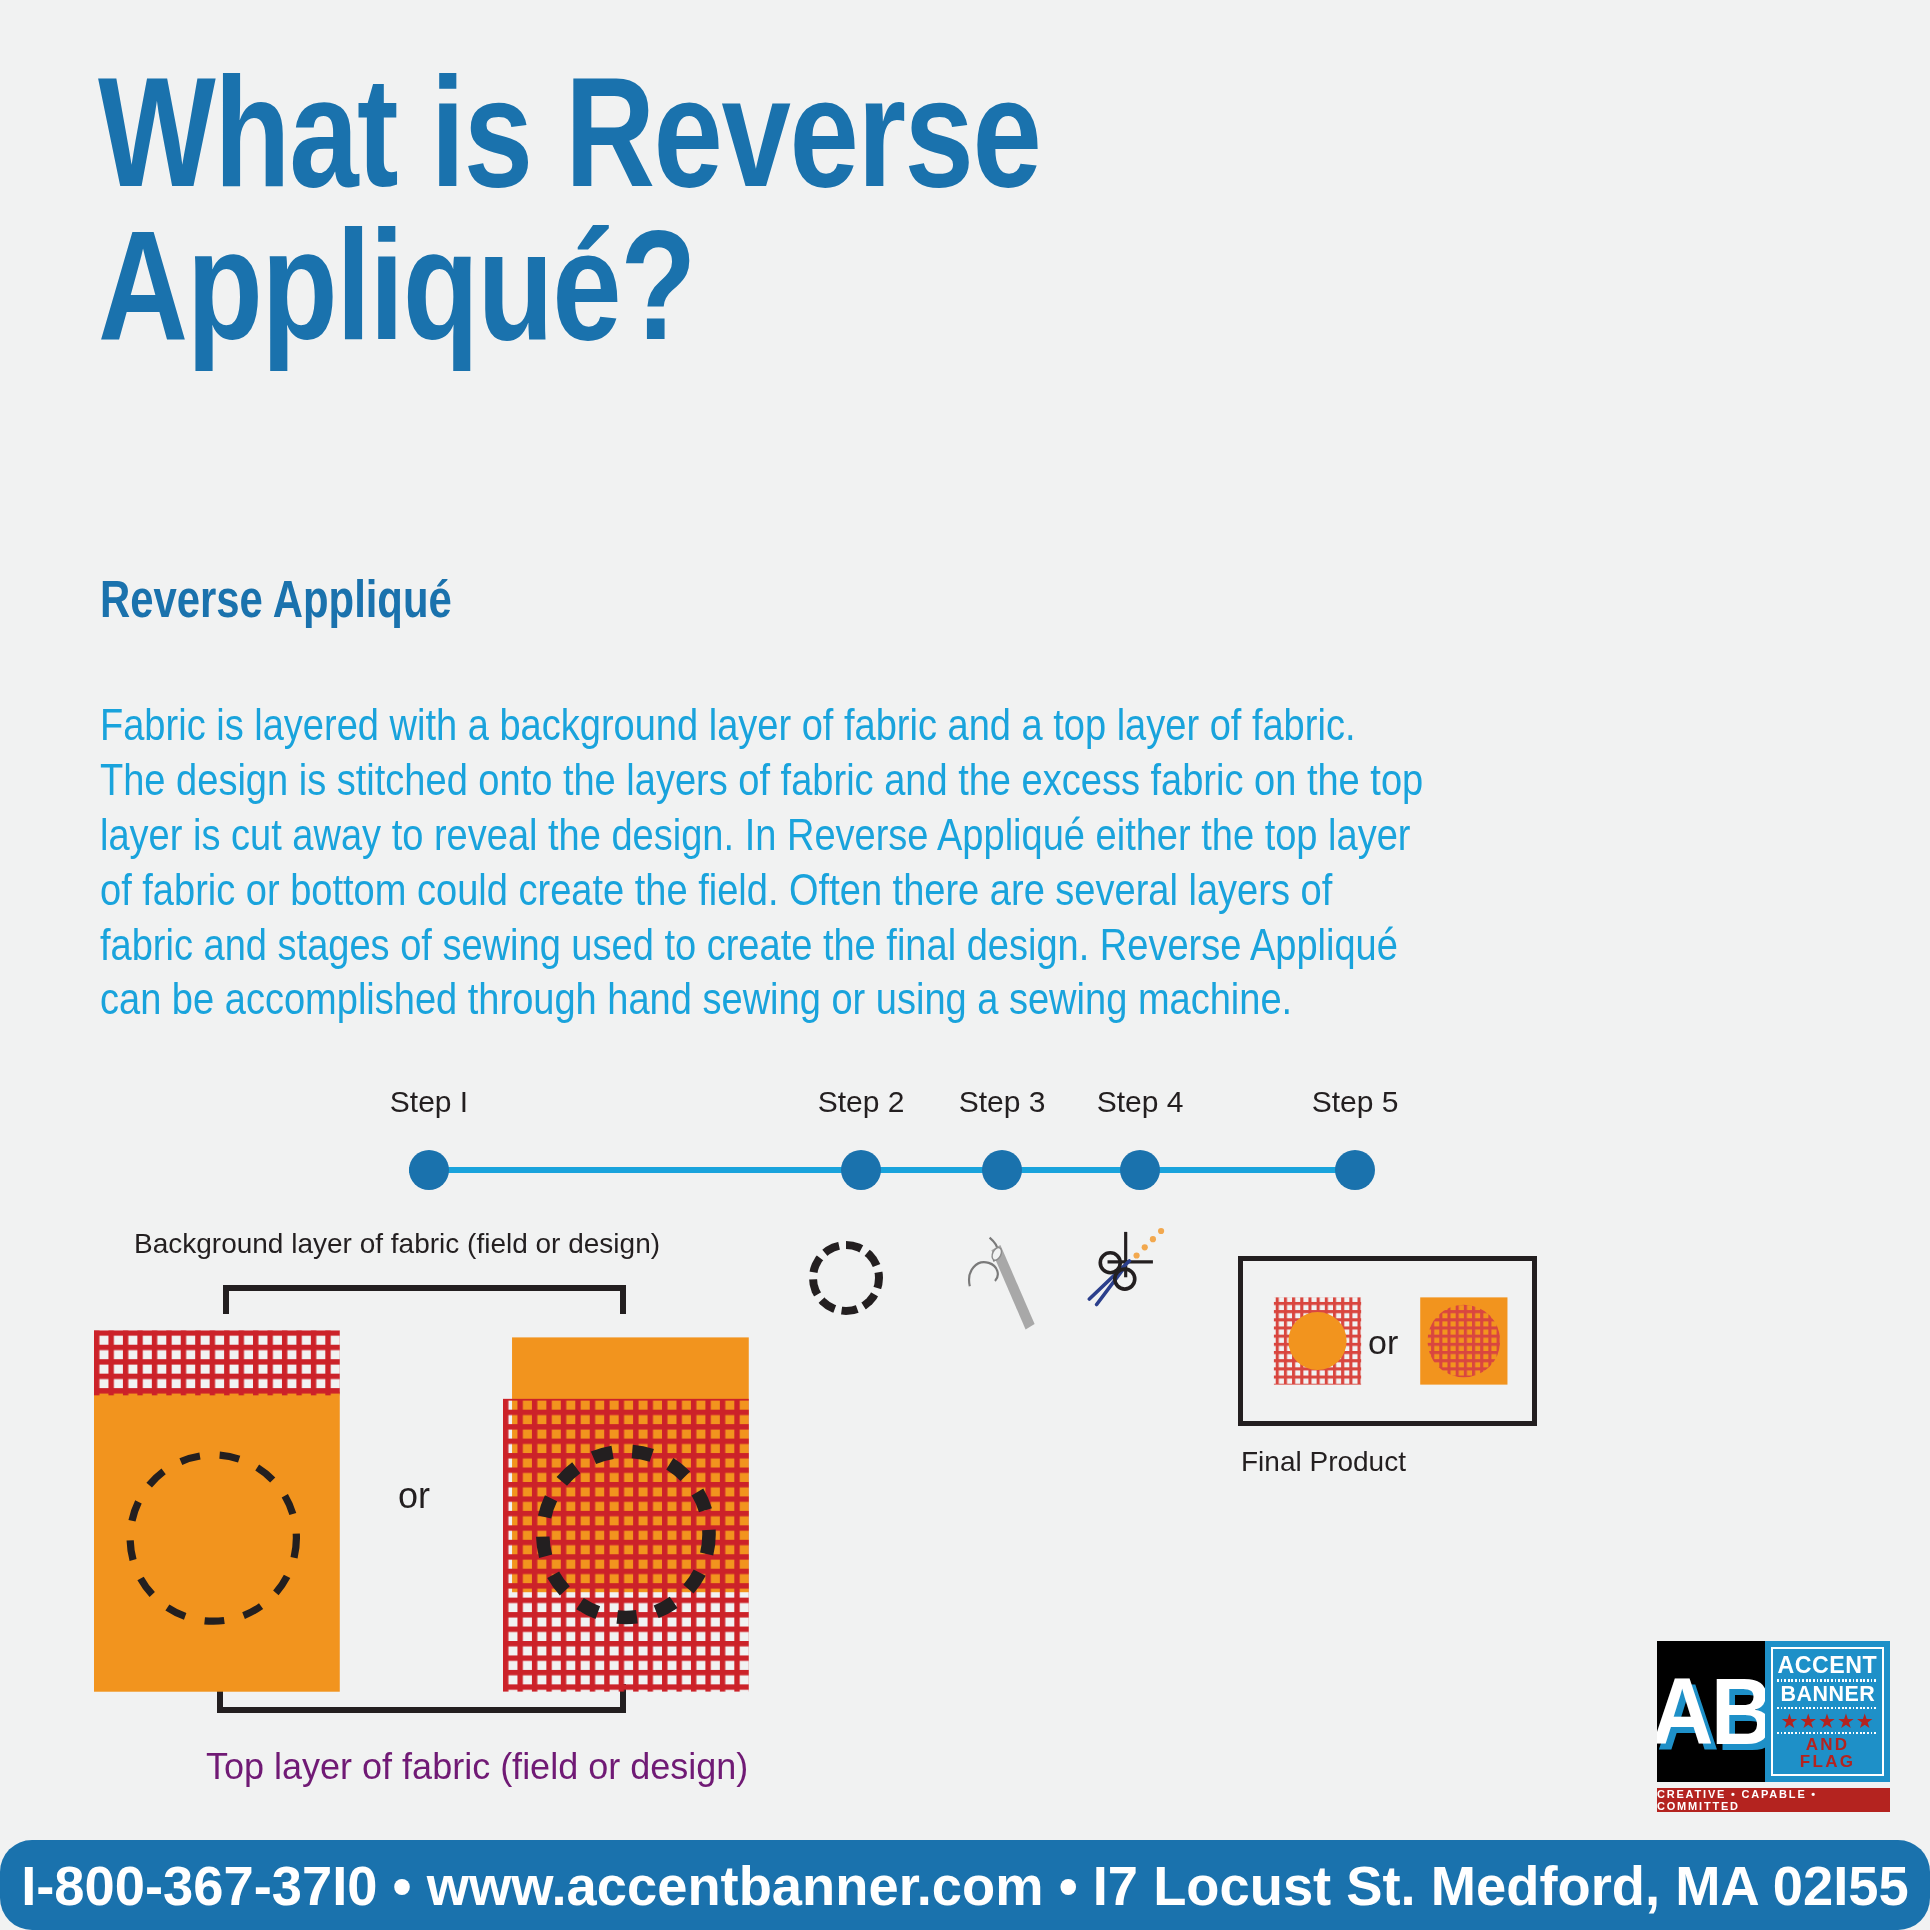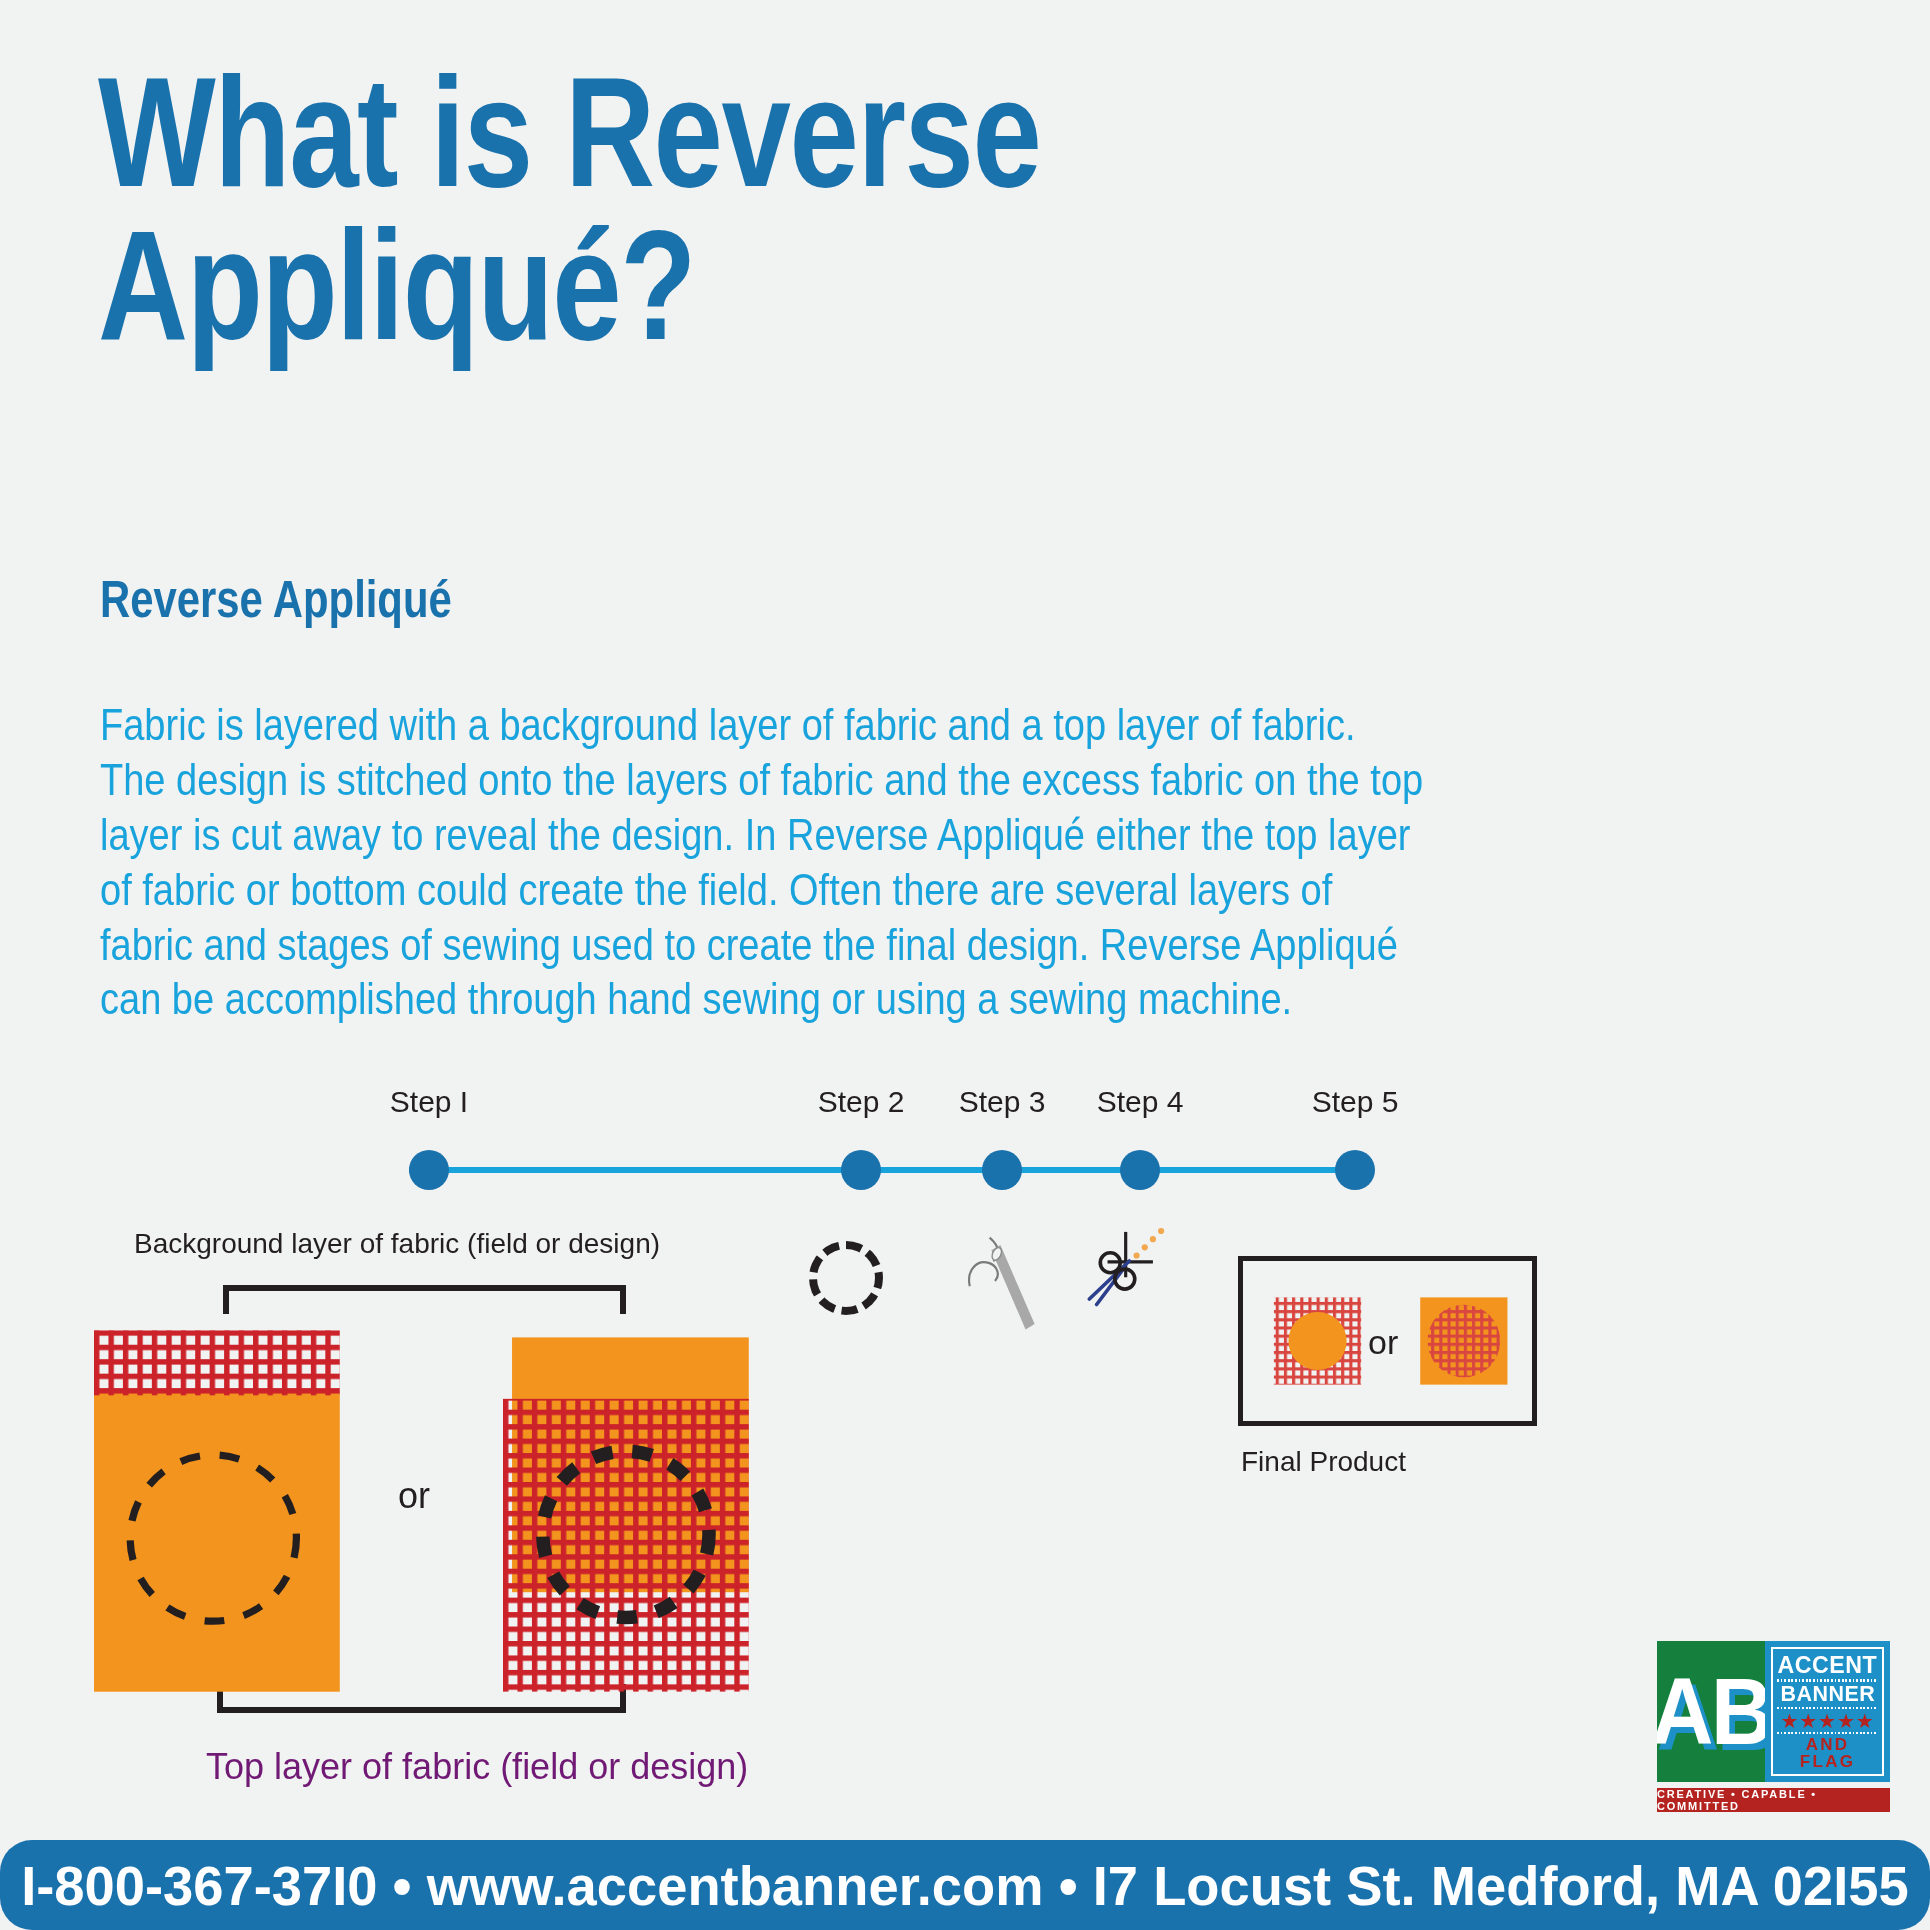--- a/index.html
+++ b/index.html
@@ -182,21 +182,21 @@
   
   .logo {
     position: absolute;
     left: 1657px;
     top: 1641px;
     width: 233px;
     height: 170px;
   }
   .logo-main { position: absolute; left: 0; top: 0; width: 233px; height: 141px; display: flex; }
   .logo-ab {
-    width: 109px; height: 141px; background: #15803d;
+    width: 109px; height: 141px; background: #000000;
     position: relative; overflow: hidden;
   }
   .logo-ab-text {
     position: absolute; left: 50%; top: 50%;
     transform: translate(-50%,-50%) scaleX(0.92);
     font-size: 94px; font-weight: 700; color: #ffffff;
     line-height: 1;
     text-shadow: 6.3px 6.3px 0 #1e90c8;
     letter-spacing: -2.7px;
   }

